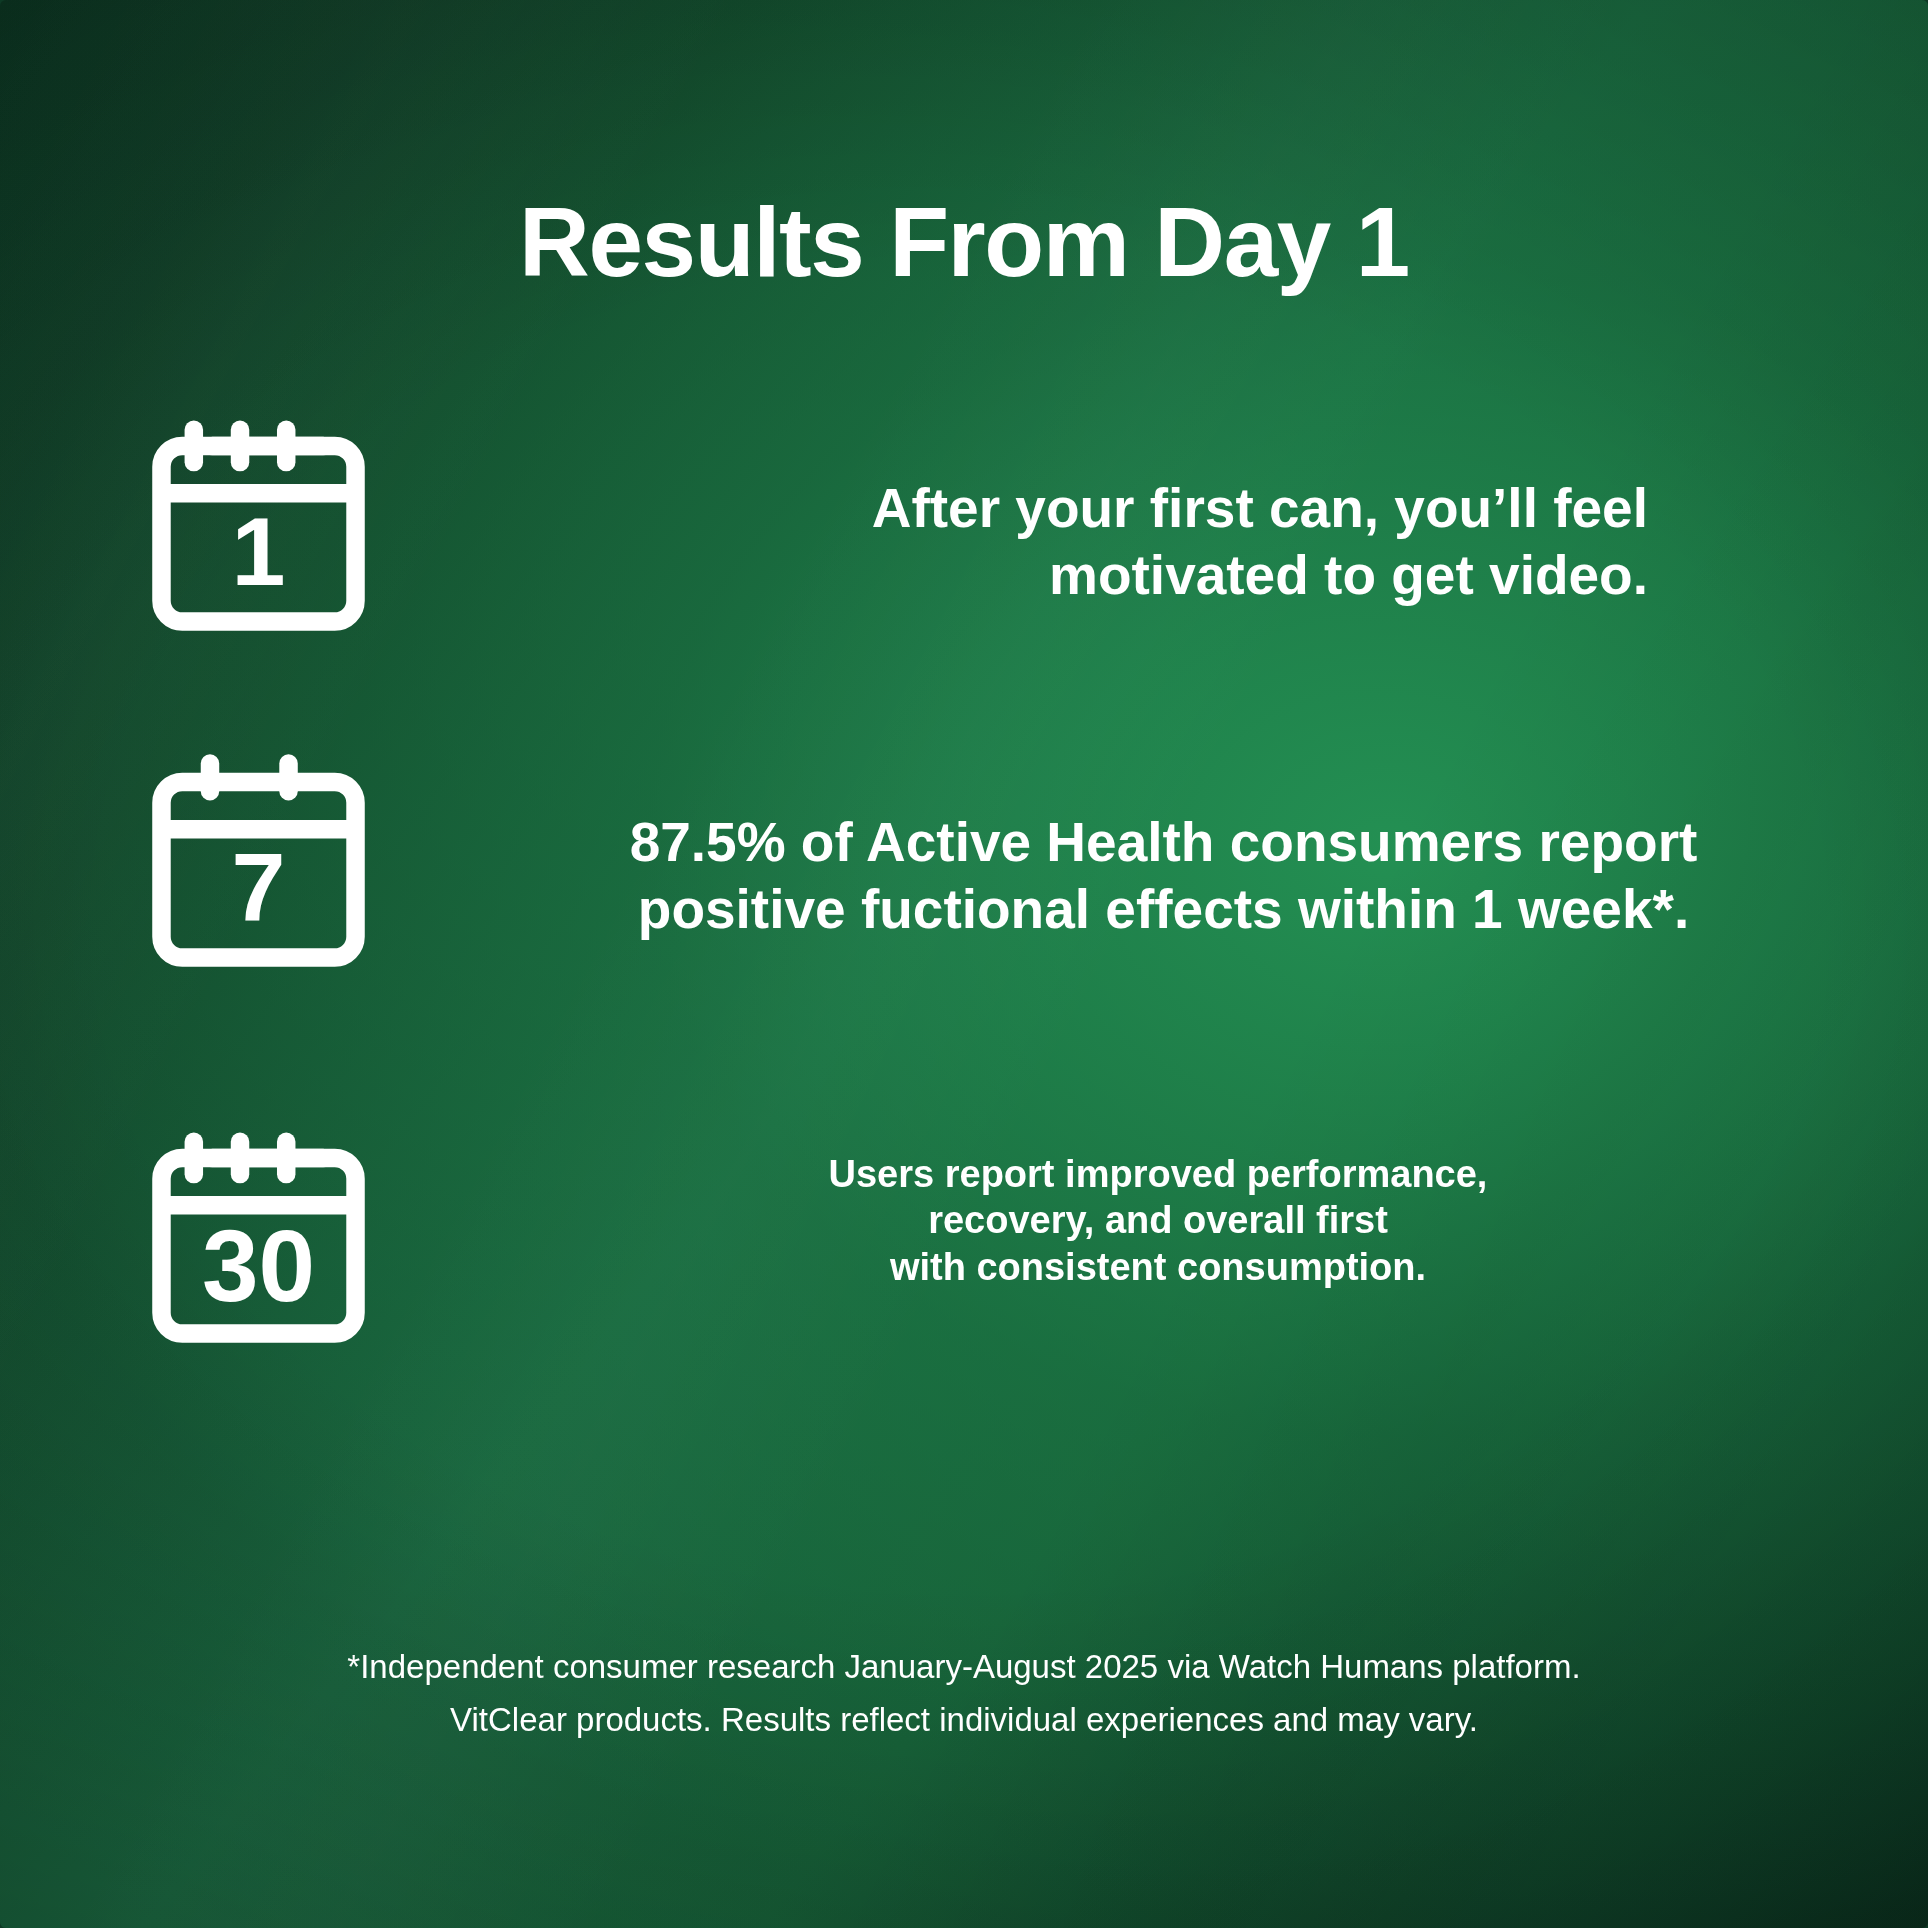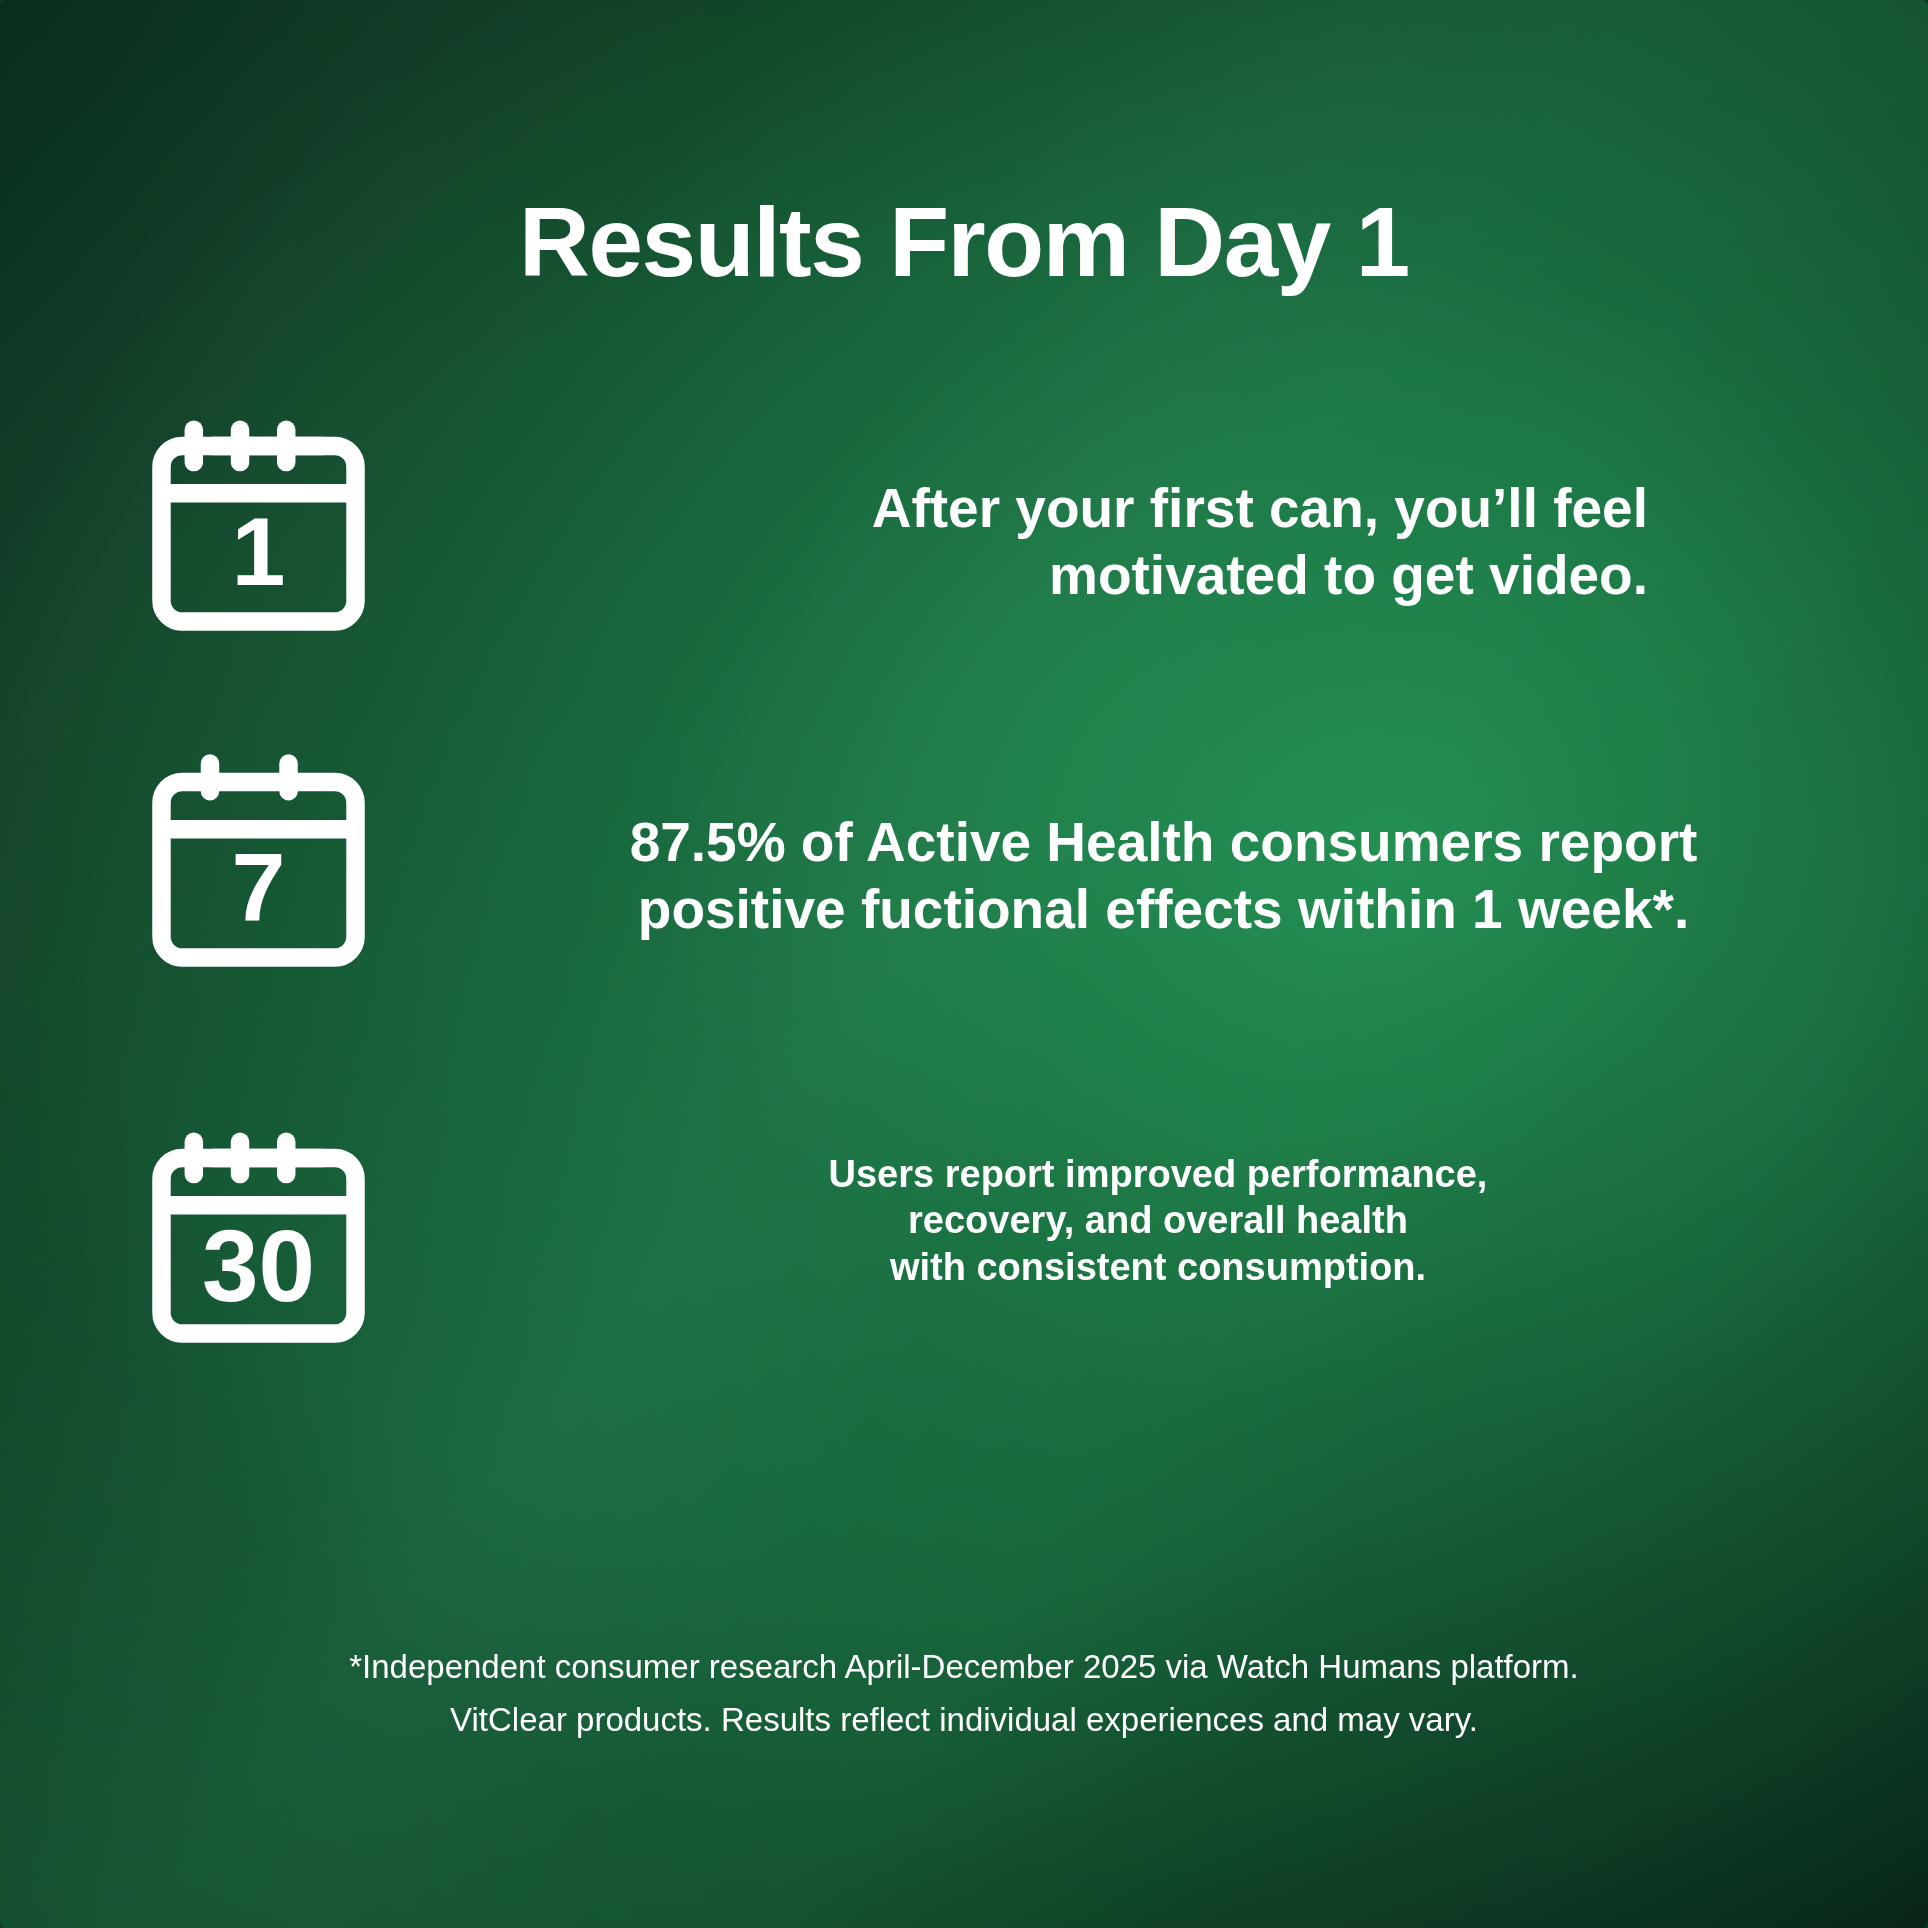--- a/index.html
+++ b/index.html
@@ -181,27 +181,27 @@
             <line x1="8" y1="36.5" x2="92" y2="36.5" stroke="#ffffff" stroke-width="8"></line>
             <line x1="22" y1="9" x2="22" y2="23" stroke="#ffffff" stroke-width="8" stroke-linecap="round"></line>
             <line x1="42" y1="9" x2="42" y2="23" stroke="#ffffff" stroke-width="8" stroke-linecap="round"></line>
             <line x1="62" y1="9" x2="62" y2="23" stroke="#ffffff" stroke-width="8" stroke-linecap="round"></line>
             <line x1="30" y1="16" x2="78" y2="16" stroke="#ffffff" stroke-width="8" stroke-linecap="round"></line>
             <text x="50" y="78" text-anchor="middle" font-family="'Liberation Sans', sans-serif" font-size="44" font-weight="700" fill="#ffffff">30</text>
           </svg>
         </div>
         <div class="text-cell text-3">
           <span class="line">Users report improved performance,</span>
-          <span class="line">recovery, and overall health</span>
+          <span class="line">recovery, and overall first</span>
           <span class="line">with consistent consumption.</span>
         </div>
       </div>
 
     </div>
 
     <div class="footnote">
-      <span class="line">*Independent consumer research April-December 2025 via Watch Humans platform.</span>
+      <span class="line">*Independent consumer research January-August 2025 via Watch Humans platform.</span>
       <span class="line">VitClear products. Results reflect individual experiences and may vary.</span>
     </div>
 
   </div>
 </div>
 
 
 </body></html>

